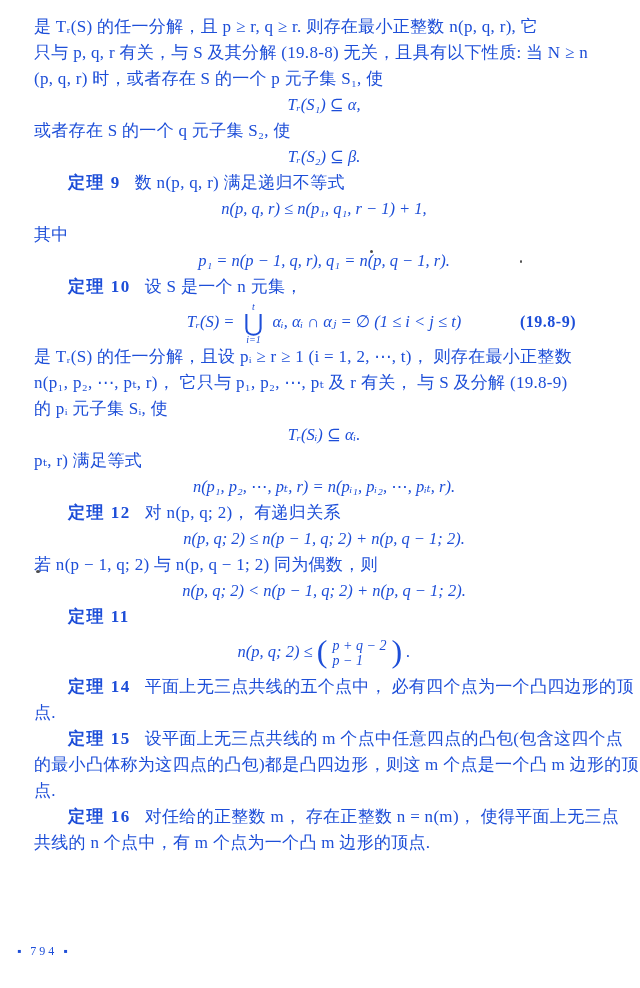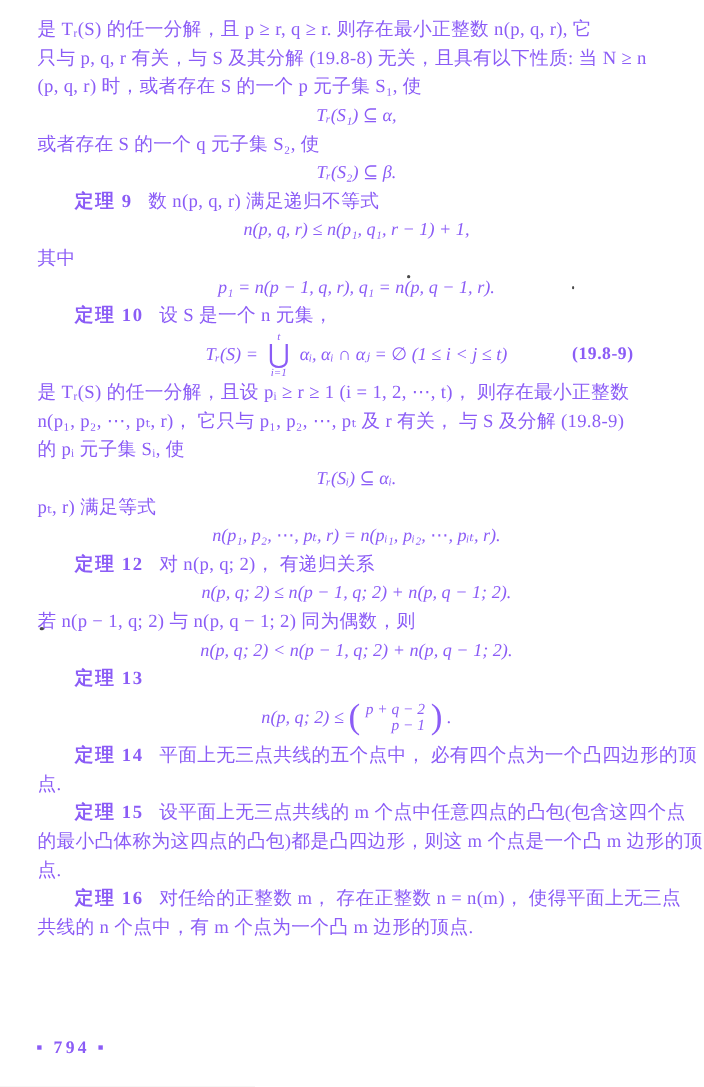--- a/index.html
+++ b/index.html
@@ -6,21 +6,21 @@
     margin: 0;
     padding: 0;
     background: #e8e8e4;
   }
   .page {
     position: relative;
     width: 640px;
     height: 988px;
     margin: 0 auto;
     background: #ffffff;
-    color: #8b5cf6;
+    color: #1d4ed8;
     font-family: "Liberation Serif", "DejaVu Serif", "DejaVu Sans", serif;
     box-sizing: border-box;
     padding: 14px 26px 0 34px;
     overflow: hidden;
   }
   .line {
     margin: 0;
     font-size: 17px;
     line-height: 26px;
     white-space: nowrap;
@@ -68,41 +68,41 @@
     top: 50%;
     transform: translateY(-50%);
     font-style: normal;
     font-size: 16px;
     font-weight: bold;
     letter-spacing: 0.5px;
   }
   .binom-stack {
     display: inline-flex;
     flex-direction: column;
-    align-items: flex-end;
+    align-items: flex-start;
     vertical-align: middle;
     line-height: 1.1;
     font-size: 14px;
     margin: 0 1px;
   }
   .bigp {
     font-style: normal;
     font-size: 32px;
     vertical-align: middle;
     position: relative;
     top: -2px;
     font-weight: 400;
   }
   .footer {
     position: absolute;
-    left: 33px;
+    left: 17px;
     top: 944px;
     margin: 0;
-    font-size: 16px;
-    font-weight: bold;
+    font-size: 12px;
+    font-weight: normal;
     letter-spacing: 3px;
   }
   
   .speck {
     position: absolute;
     background: #4a4a4a;
     border-radius: 50%;
   }
   .s1 { left: 370px; top: 250px; width: 3px; height: 3px; }
   .s2 { left: 520px; top: 260px; width: 2px; height: 3px; }
@@ -156,21 +156,21 @@
   <p class="formula">n(p₁, p₂, ⋯, pₜ, r) = n(pᵢ₁, pᵢ₂, ⋯, pᵢₜ, r).</p>
 
   <p class="line para"><b class="lbl">定理 12</b><span>对 n(p, q; 2)， 有递归关系</span></p>
 
   <p class="formula">n(p, q; 2) ≤ n(p − 1, q; 2) + n(p, q − 1; 2).</p>
 
   <p class="line">若 n(p − 1, q; 2) 与 n(p, q − 1; 2) 同为偶数，则</p>
 
   <p class="formula">n(p, q; 2) &lt; n(p − 1, q; 2) + n(p, q − 1; 2).</p>
 
-  <p class="line para"><b class="lbl">定理 13</b></p>
+  <p class="line para"><b class="lbl">定理 11</b></p>
 
   <p class="tallrow">
     <span>n(p, q; 2) ≤ </span>
     <span class="bigp">(</span>
     <span class="binom-stack">
       <span>p + q − 2</span>
       <span>p − 1</span>
     </span>
     <span class="bigp">)</span>
     <span>.</span>

